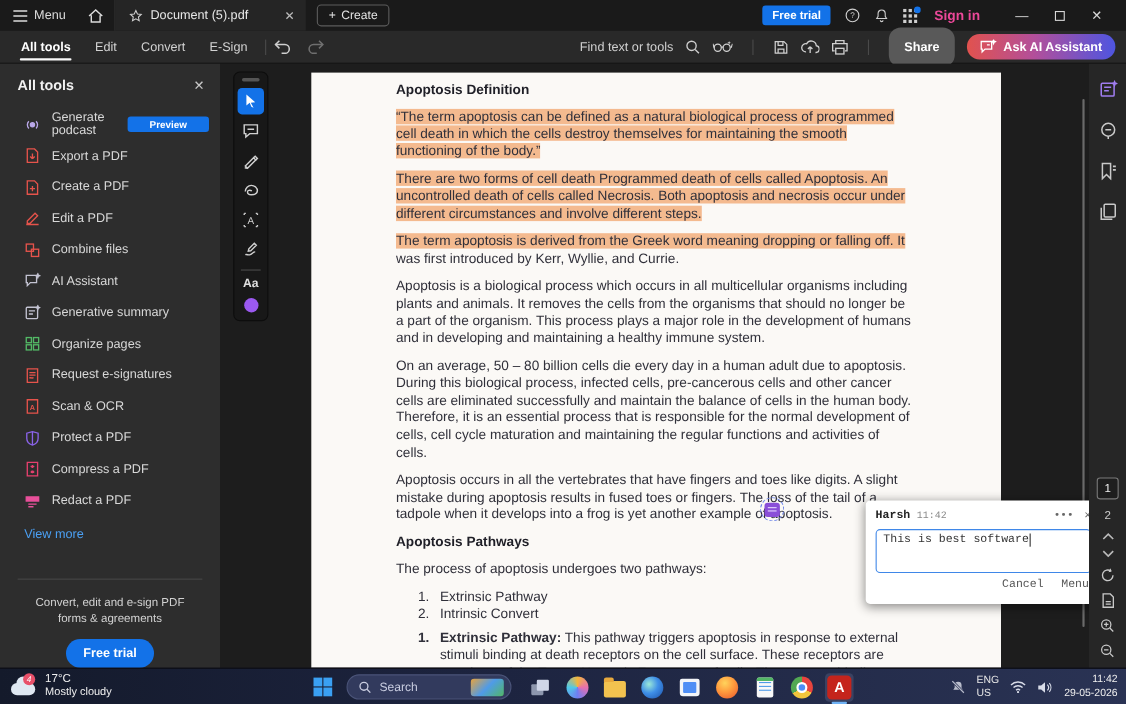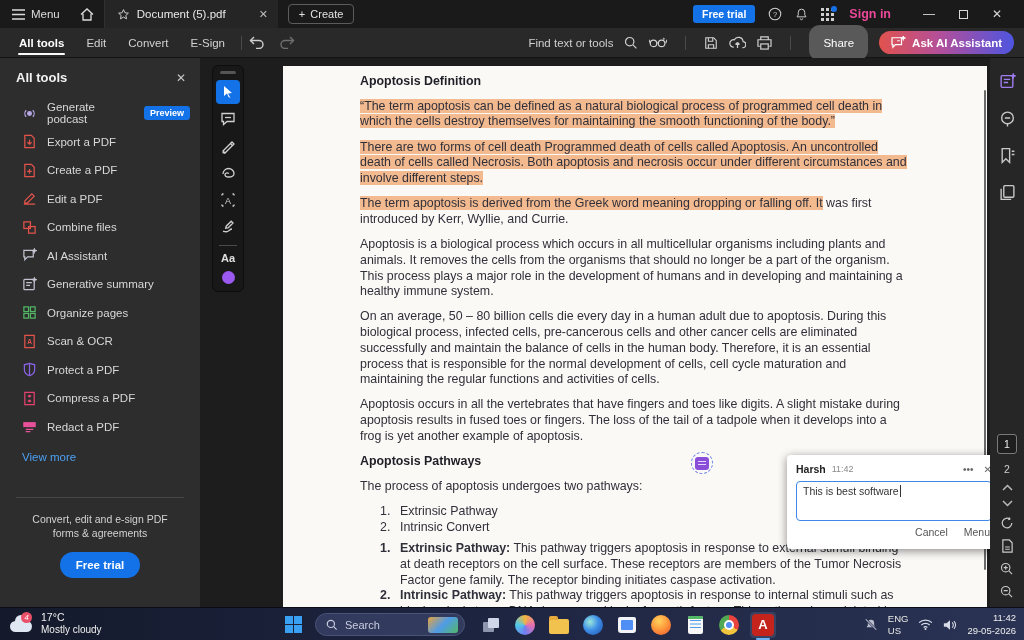--- a/index.html
+++ b/index.html
@@ -32,74 +32,74 @@
   .toolbar { position:absolute; top:28px; left:0; width:100%; height:30px; background:#292929; border-bottom:1px solid #131313; display:flex; align-items:center; padding:0 10px; }
   .tool-tabs { display:flex; align-items:center; gap:4px; height:100%; }
   .tool-tab { font-size:11.5px; color:#d2d2d2; padding:0 9px; height:100%; display:flex; align-items:center; position:relative; }
   .tool-tab.active { color:#ffffff; font-weight:bold; }
   .tool-tab.active::after { content:""; position:absolute; left:8px; right:8px; bottom:2px; height:2px; background:#fafafa; border-radius:1px; }
   .vdiv { width:1px; height:14px; background:#4a4a4a; margin:0 7px; }
   .undo-redo { display:flex; gap:14px; align-items:center; color:#cfcfcf; }
   .undo-redo .disabled { color:#6f6f6f; }
   .tool-right { margin-left:auto; display:flex; align-items:center; gap:11px; }
   .find-label { font-size:11.5px; color:#cfcfcf; }
-  .share-btn { background:#595959; border-radius:11px; height:36px; padding:0 14px; color:#fff; font-size:11.5px; font-weight:normal; display:flex; align-items:center; }
+  .share-btn { background:#595959; border-radius:11px; height:36px; padding:0 14px; color:#fff; font-size:11.5px; font-weight:bold; display:flex; align-items:center; }
   .ai-btn { border-radius:12px; height:23px; padding:0 12px; color:#fff; font-size:11.5px; font-weight:bold; display:flex; align-items:center; gap:6px;
             background:linear-gradient(90deg,#e1524e 0%, #b34f9a 45%, #4e55e0 100%); }
 
   
   .main { position:absolute; top:58px; left:0; width:100%; height:549px; background:#1c1c1c; }
 
   
   .sidebar { position:absolute; left:0; top:0; width:200px; height:100%; background:#2d2d2d; }
   .sb-head { display:flex; align-items:center; justify-content:space-between; padding:12px 14px 10px 16px; }
   .sb-title { font-size:13px; font-weight:bold; color:#f2f2f2; }
   .sb-close { color:#c8c8c8; font-size:12px; }
   .sb-list { padding:4px 0 0 0; }
   .sb-item { display:flex; align-items:center; gap:10px; height:28.5px; padding:0 10px 0 22px; font-size:11.5px; color:#d8d8d8; cursor:default; }
   .sb-item .icn { width:15px; height:15px; flex:0 0 15px; }
-  .badge { background:#1372e8; color:#fff; font-size:9px; font-weight:bold; border-radius:3px; padding:2px 6px; margin-left:0; }
+  .badge { background:#1372e8; color:#fff; font-size:9px; font-weight:bold; border-radius:3px; padding:2px 20px; margin-left:0; }
   .view-more { color:#4ba0f4; font-size:11.5px; padding:10px 0 0 22px; }
   .sb-divider { border-top:1px solid #474747; margin:34px 16px 0 16px; }
   .sb-promo { text-align:center; color:#d2d2d2; font-size:10.5px; line-height:1.35; padding:14px 20px 0 20px; }
   .sb-trial { display:block; margin:12px auto 0 auto; background:#1372e8; color:#fff; border:none; border-radius:13px; height:26px; padding:0 16px; font-size:11.5px; font-weight:bold; }
 
   
   .quicktools { position:absolute; left:12px; top:7px; width:32px; background:#181818; border:1px solid #0d0d0d; border-radius:6px; padding:5px 0 7px 0;
                 display:flex; flex-direction:column; align-items:center; gap:3px; z-index:5; }
   .qt-handle { width:16px; height:3px; background:#555; border-radius:2px; margin-bottom:3px; }
   .qt-item { width:24px; height:24px; border-radius:4px; display:flex; align-items:center; justify-content:center; color:#d0d0d0; }
   .qt-item.active { background:#1372e8; color:#fff; }
   .qt-sep { width:18px; height:1px; background:#4a4a4a; margin:3px 0; }
   .qt-aa { font-size:11px; font-weight:bold; color:#e0e0e0; }
   .qt-swatch { width:13px; height:13px; border-radius:50%; background:#9b59f0; margin-top:4px; }
 
   
   .viewer { position:absolute; left:200px; right:34px; top:0; height:100%; background:#1d1d1d; overflow:hidden; }
-  .page { position:absolute; left:83px; top:8px; width:704px; height:541px; background:#fbf9f6; overflow:hidden;
+  .page { position:absolute; left:83px; top:8px; width:627px; height:541px; background:#fbf9f6; overflow:hidden;
           padding:8px 79px 0 77px; color:#30303a; }
   .doc { font-size:12.4px; line-height:15.7px; }
   .doc h3 { font-size:12.4px; font-weight:bold; color:#1f1f27; margin:0 0 9px 0; }
   .doc p { margin:0 0 9.5px 0; }
   .doc .hl { background:#f4ba8f; }
   .doc .li { display:flex; margin:0; }
   .doc .li .num { width:20px; flex:0 0 20px; font-weight:bold; text-align:left; margin-left:20px; }
   .doc .li .li-body { flex:1; }
   .doc .li.plain .num { font-weight:normal; }
   .doc .gap8 { height:6px; }
 
   
   .comment-marker { position:absolute; left:491px; top:394px; width:22px; height:22px; border:1.5px dashed #6f86e8; border-radius:50%;
                     display:flex; align-items:center; justify-content:center; z-index:6; }
   .comment-marker .bubble { width:14px; height:13px; background:#8a4fd8; border-radius:3px; position:relative; }
   .comment-marker .bubble::after { content:""; position:absolute; left:3px; bottom:-3px; border:3px solid transparent; border-top-color:#8a4fd8; }
   .comment-marker .bubble .ln { position:absolute; left:3px; right:3px; height:1.5px; background:#e4d4ff; }
 
   .comment-popup { position:absolute; left:587px; top:397px; width:214px; height:94px; background:#ffffff; border-radius:4px;
-                   box-shadow:0 2px 10px rgba(0,0,0,.45); z-index:7; padding:8px 9px 6px 9px; color:#333; }
+                   box-shadow:0 2px 10px rgba(0,0,0,.45); z-index:7; padding:8px 9px 6px 9px; color:#333;font-family:Liberation Mono, monospace; }
   .cp-head { display:flex; align-items:center; font-size:10.5px; }
   .cp-author { font-weight:bold; color:#222; }
   .cp-time { color:#8a8a8a; font-size:9px; margin-left:6px; }
   .cp-actions { margin-left:auto; display:flex; gap:10px; color:#666; font-size:10px; align-items:center; }
   .cp-box { margin-top:6px; border:1.5px solid #3f87e8; border-radius:4px; height:40px; padding:3px 6px; font-size:10.5px; color:#333; }
   .caret { border-right:1px solid #333; margin-left:1px; }
   .cp-foot { display:flex; justify-content:flex-end; gap:16px; font-size:10.5px; color:#555; margin-top:5px; padding-right:2px; }
 
   
   .v-scrollbar { position:absolute; right:4px; top:32px; width:2px; height:480px; background:#6a6a6a; border-radius:1px; }
@@ -377,20 +377,29 @@
                 <rect x="2" y="9" width="5" height="5"></rect>
                 <rect x="9" y="9" width="5" height="5"></rect>
               </svg>
             </span>
             <span>Organize pages</span>
           </div>
           <div class="sb-item">
             <span class="icn" style="color: rgb(229, 83, 75);">
               <svg width="15" height="15" viewBox="0 0 16 16" fill="none" stroke="currentColor" stroke-width="1.3">
                 <path d="M3 1.5h10v13H3z"></path>
+                <path d="M5 10.5c1.5-1.5 2.5.8 4-.7M5 5h6M5 7.5h6"></path>
+              </svg>
+            </span>
+            <span>Request e-signatures</span>
+          </div>
+          <div class="sb-item">
+            <span class="icn" style="color: rgb(229, 83, 75);">
+              <svg width="15" height="15" viewBox="0 0 16 16" fill="none" stroke="currentColor" stroke-width="1.3">
+                <path d="M3 1.5h10v13H3z"></path>
                 <text x="8" y="11" font-size="7" fill="currentColor" stroke="none" text-anchor="middle" font-family="Liberation Sans,sans-serif" font-weight="bold">A</text>
               </svg>
             </span>
             <span>Scan &amp; OCR</span>
           </div>
           <div class="sb-item">
             <span class="icn" style="color: rgb(138, 99, 232);">
               <svg width="15" height="15" viewBox="0 0 16 16" fill="none" stroke="currentColor" stroke-width="1.3">
                 <path d="M8 1.5 13.5 3v5c0 3.5-2.5 5.8-5.5 6.5C5 13.8 2.5 11.5 2.5 8V3z"></path>
                 <path d="M8 1.5v13"></path>

